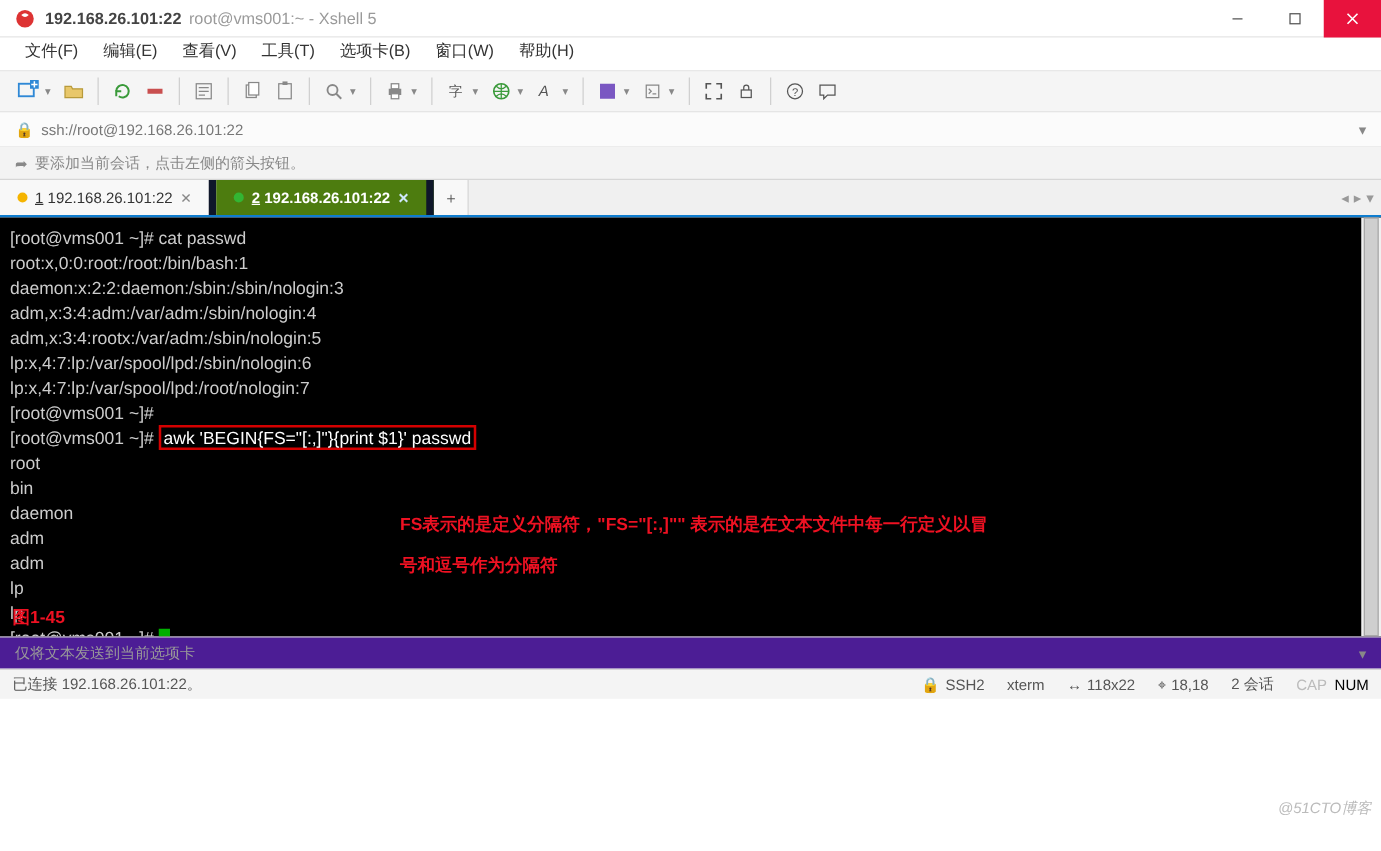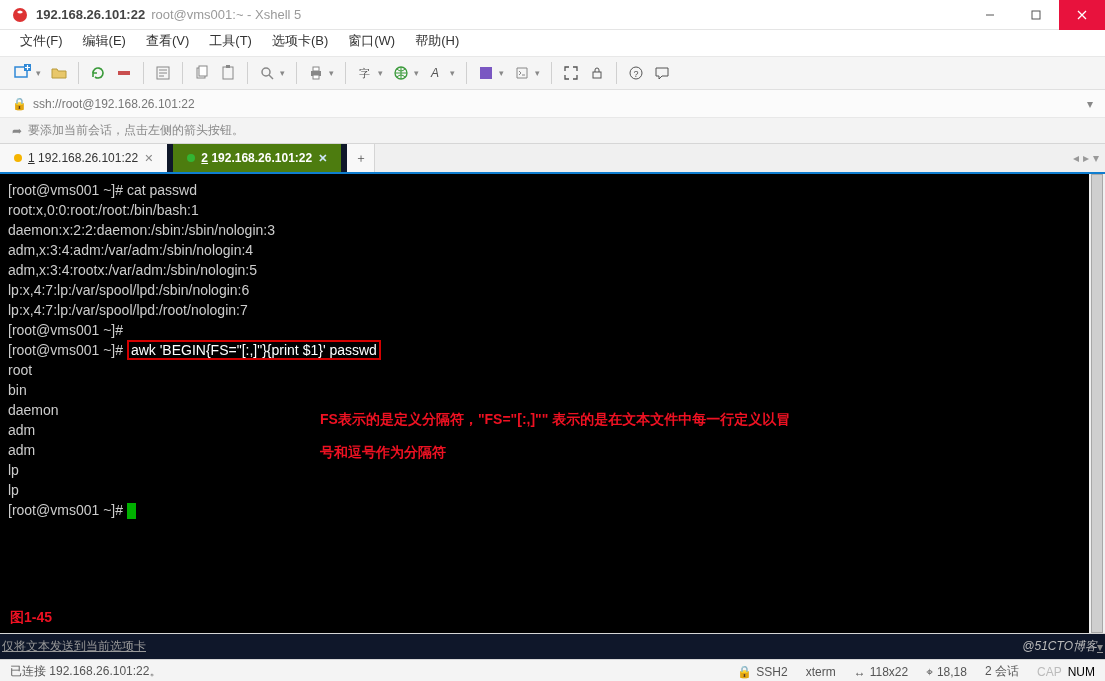--- a/index.html
+++ b/index.html
@@ -42,31 +42,31 @@
   .tab { display:flex; align-items:center; padding:0 14px; gap:6px; border-right:6px solid #0f172a; background:#f8f8f8; color:#333; position:relative; }
   .tab.active { background:#4d7c0f; color:#fff; font-weight:bold; }
   .dot { width:8px; height:8px; border-radius:50%; display:inline-block; }
   .tab .close-x { font-size:11px; color:#888; }
   .tab.active .close-x { color:#cfe7fa; }
   .tab .u { text-decoration:underline; }
   .new-tab { width:28px; display:flex; align-items:center; justify-content:center; color:#555; border-right:1px solid #d5d5d5; background:#f8f8f8; }
   .tabbar .nav { margin-left:auto; display:flex; align-items:center; padding:0 6px; color:#999; gap:4px; }
 
   
-  .terminal { background:#000; color:#ccc; font-family:"Consolas","NSimSun","Courier New",monospace; font-size:14px; line-height:20px; padding:6px 8px 0 8px; height:459px; position:relative; overflow:hidden; }
+  .terminal { background:#000; color:#ccc; font-family:"Consolas","NSimSun","Courier New",monospace; font-size:14px; line-height:20px; padding:6px 8px 0 8px; height:335px; position:relative; overflow:hidden; }
   .terminal .scroll { position:absolute; right:0; top:0; width:16px; height:100%; background:#f0f0f0; }
   .terminal .scroll .thumb { position:absolute; top:0; left:2px; width:12px; height:100%; background:#cfcfcf; border:1px solid #a8a8a8; }
   .white { color:#fff; }
   .redbox { border:2px solid #d40000; padding:0 2px; }
   .annot { color:#e12; font-weight:bold; position:absolute; }
   .cursor { display:inline-block; width:9px; height:16px; background:#00b000; vertical-align:middle; }
   .fig { color:#e12; font-weight:bold; position:absolute; left:10px; bottom:6px; }
 
   
-  .inputbar { height:26px; border-top:1px solid #d6d6d6; background:#0f172a; display:flex; align-items:center; padding:0 2px; font-size:12px; color:#999;text-decoration:underline; }
+  .inputbar { height:26px; border-top:1px solid #d6d6d6; background:#4c1d95; display:flex; align-items:center; padding:0 12px; font-size:12px; color:#999; }
   .statusbar { height:24px; border-top:1px solid #d6d6d6; background:#f4f4f4; display:flex; align-items:center; padding:0 10px; font-size:12px; color:#555; }
   .statusbar .seg { display:flex; align-items:center; gap:4px; }
   .statusbar .right { margin-left:auto; display:flex; align-items:center; gap:18px; }
   .watermark { position:absolute; right:8px; bottom:26px; color:#bbb; font-size:12px; font-style:italic; }
 </style>
 </head>
 <body>
 
 <div class="titlebar">
   <svg class="app-icon" viewBox="0 0 16 16">

